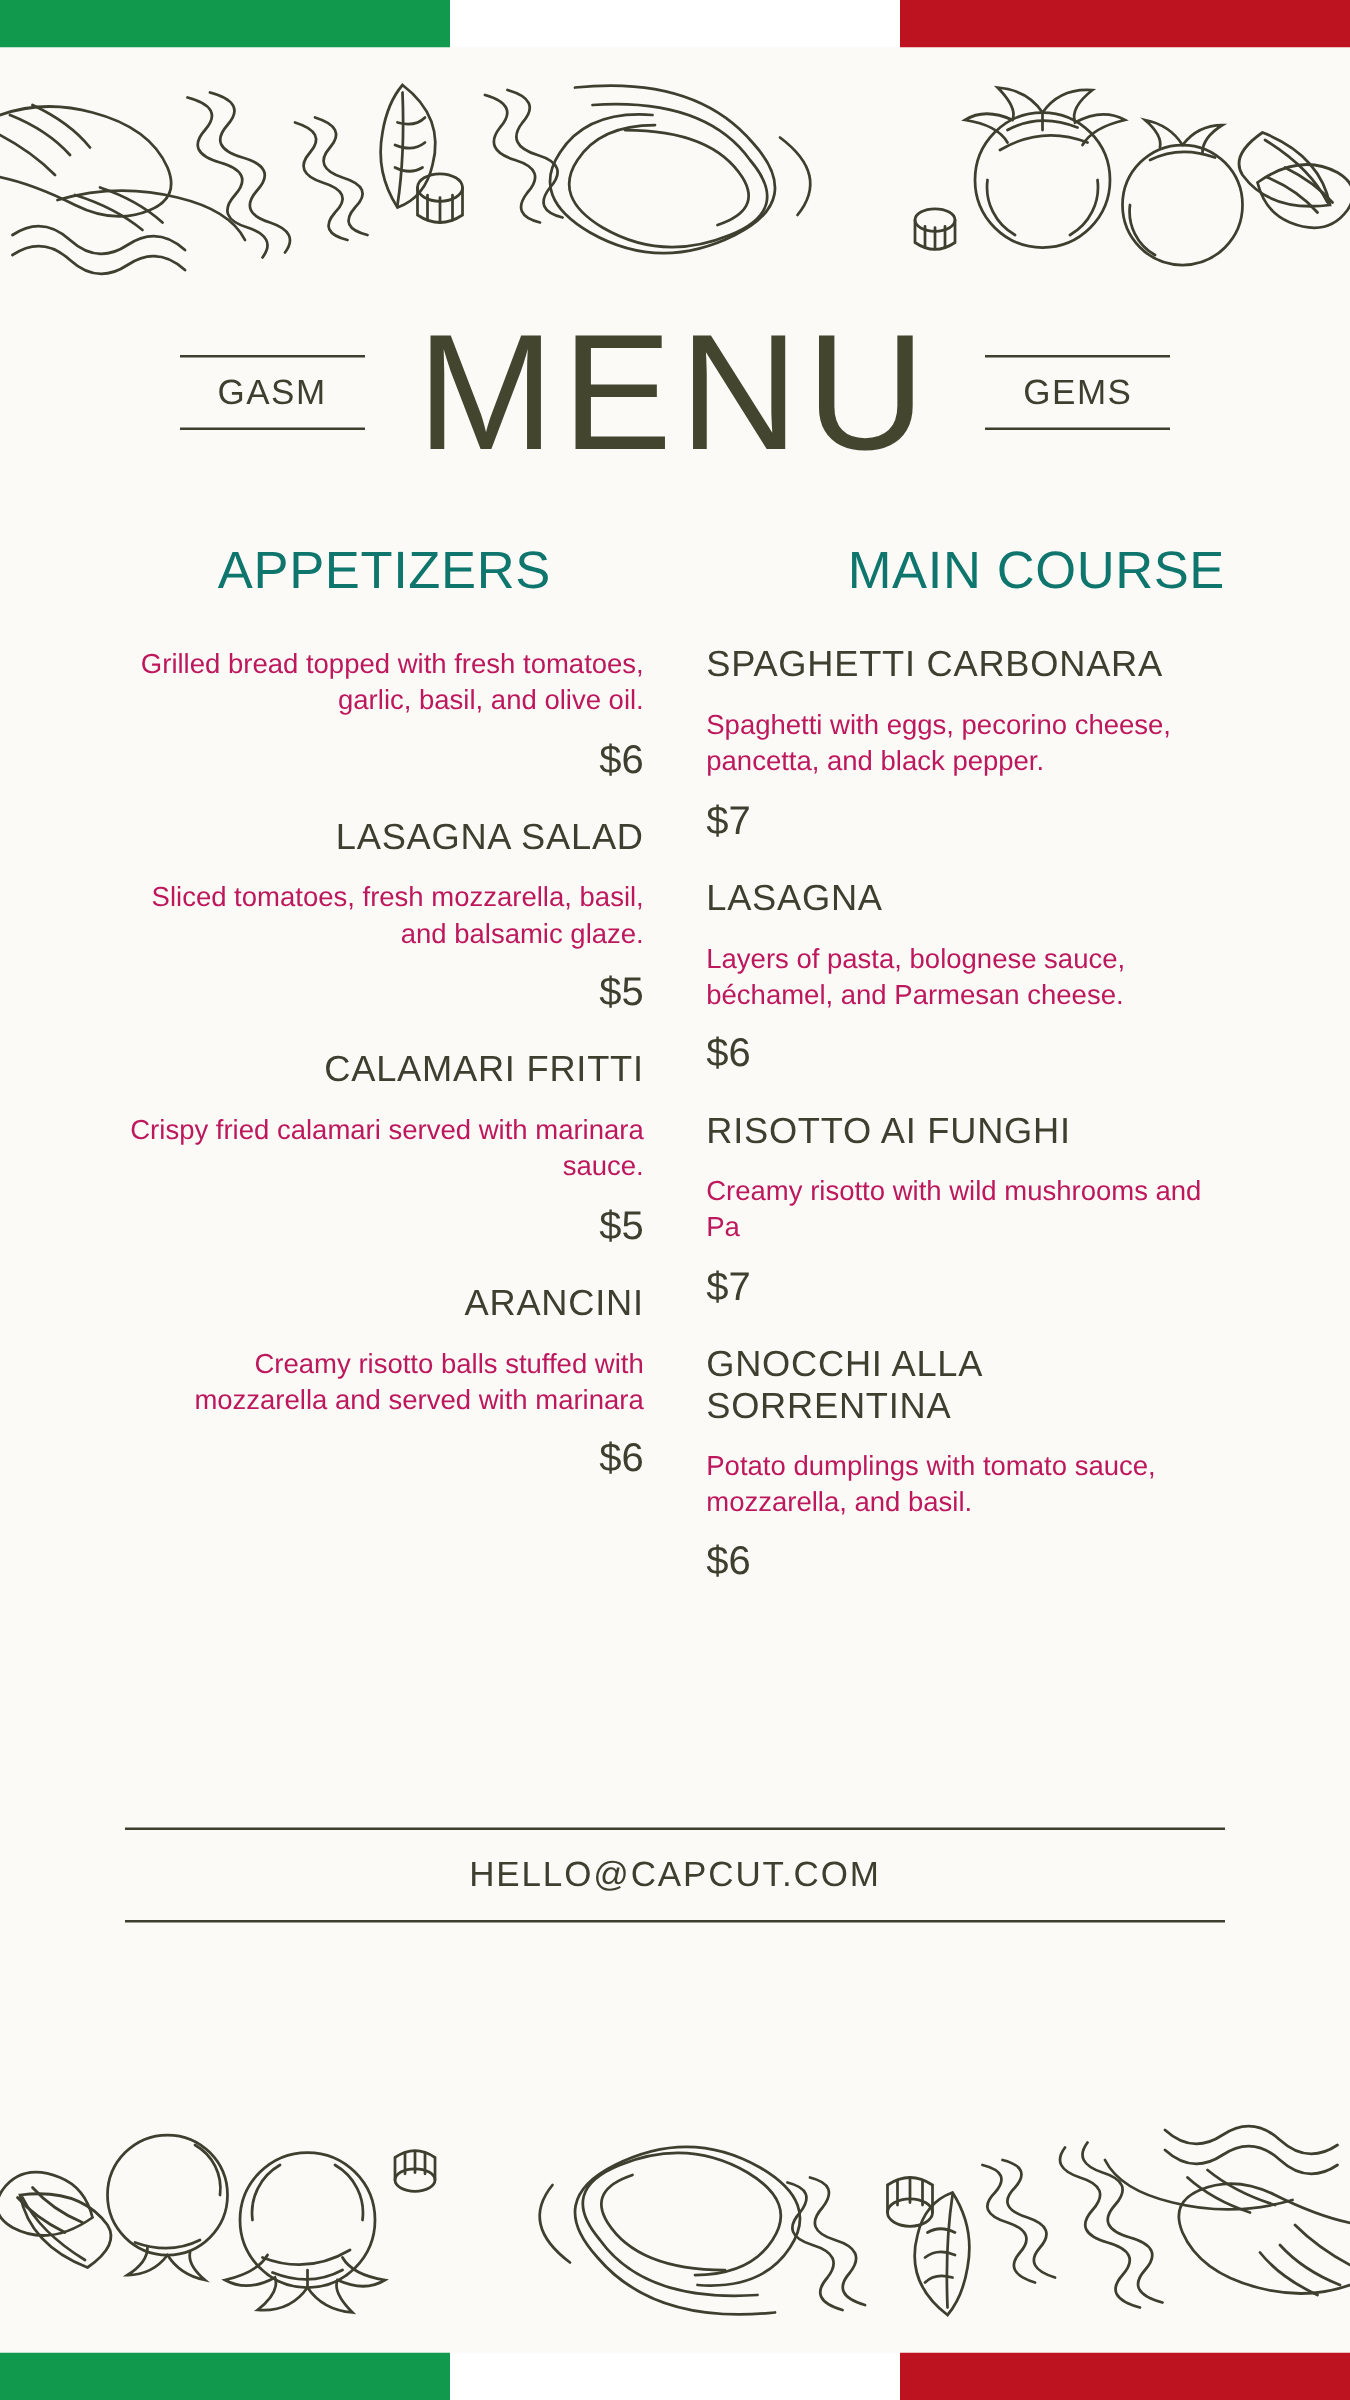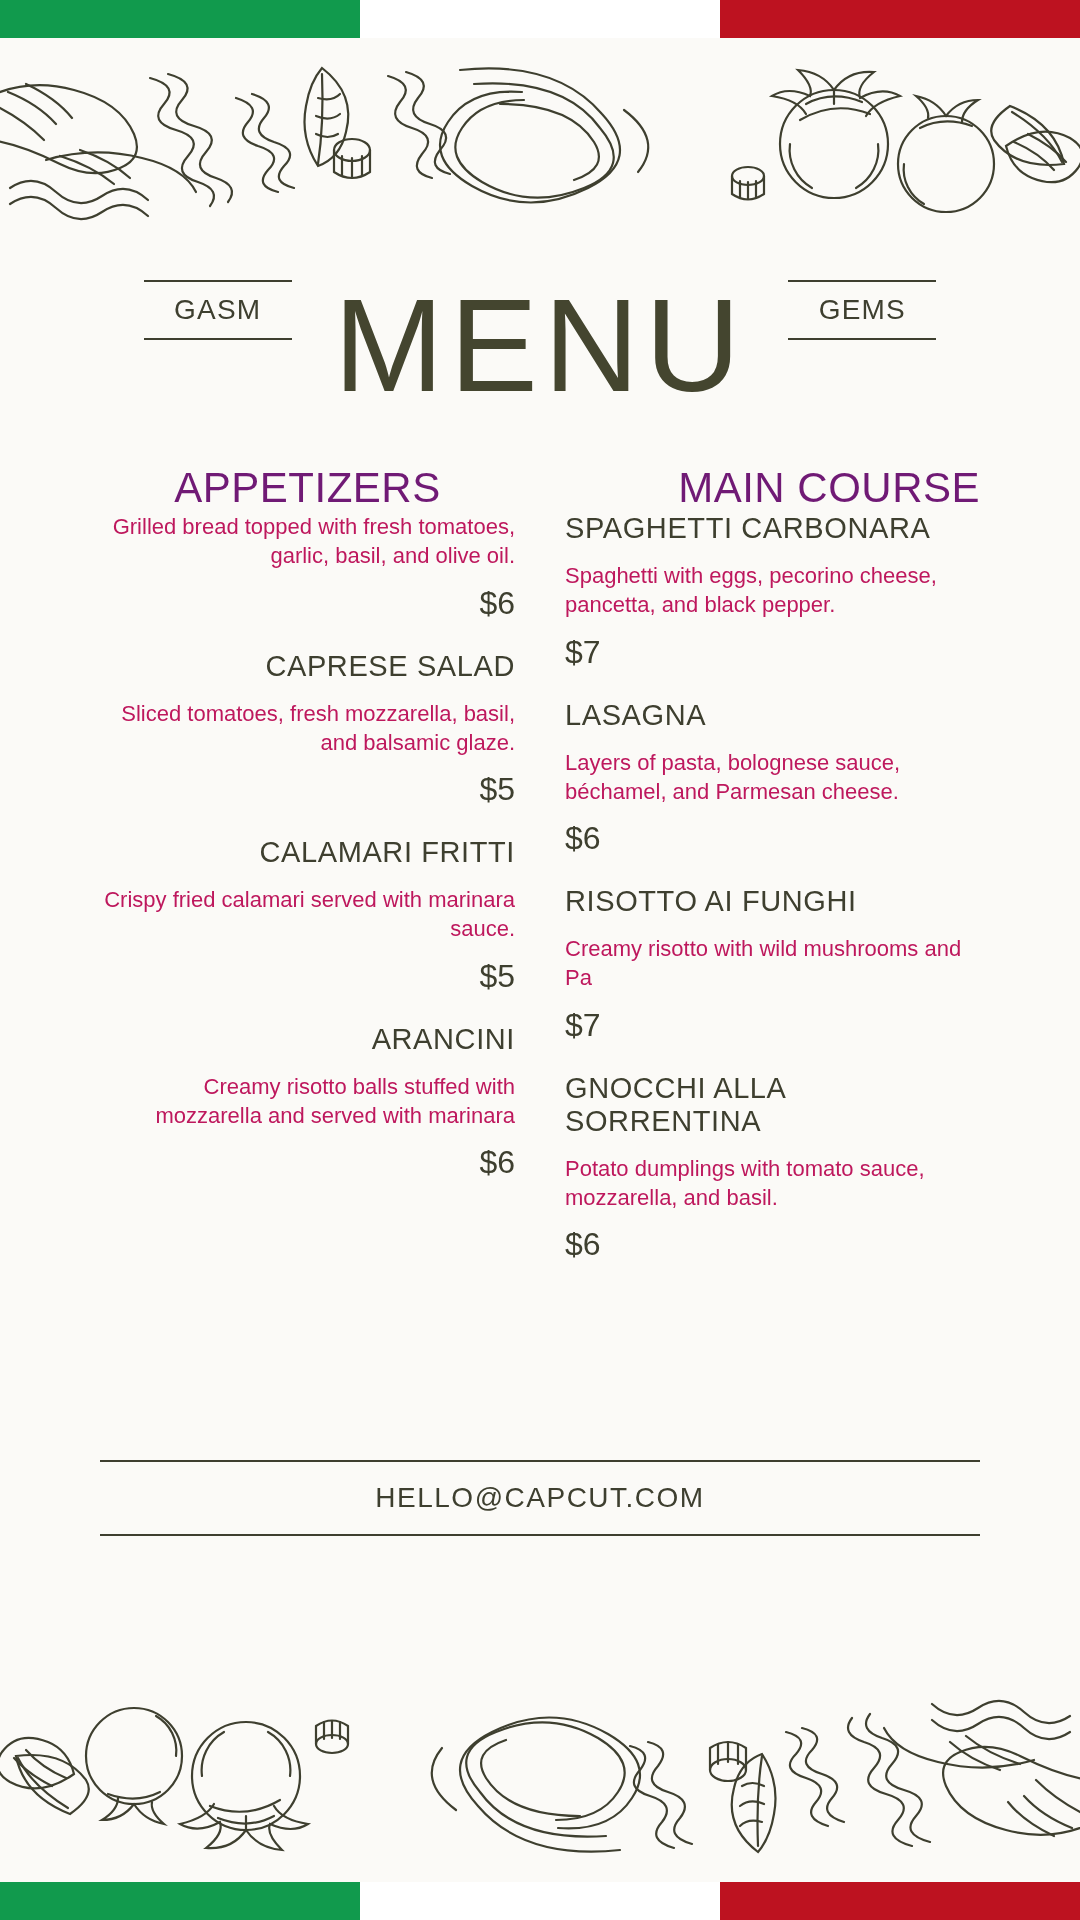--- a/index.html
+++ b/index.html
@@ -45,24 +45,24 @@
     overflow: hidden;
     background: #fbfaf7;
   }
   .band svg { display: block; width: 1080px; height: 188px; }
   .band.bottom svg { transform: scaleY(-1) scaleX(-1); }
 
   
   .header {
     flex: 0 0 auto;
     display: flex;
-    align-items: flex-start;
+    align-items: center;
     justify-content: center;
     gap: 0px;
-    margin-top: 54px;
+    margin-top: 22px;
     padding: 0 100px;
   }
   .side-word {
     width: 148px;
     text-align: center;
     position: relative;
     font-size: 28px;
     letter-spacing: 1.2px;
     color: #3e3f2f;
     padding: 14px 0;
@@ -93,21 +93,22 @@
     display: flex;
     padding: 0 100px;
     margin-top: 52px;
     gap: 50px;
     flex: 1 1 auto;
   }
   .col { width: 50%; }
   .col-head {
     font-size: 42px;
     letter-spacing: 0.5px;
-    color: #701a75;
+    margin-bottom: 36px;
+    color: #0f766e;
     font-weight: 400;
   }
   .col.left .col-head { text-align: center; }
   .col.right .col-head { text-align: right; }
 
   .item { margin-bottom: 28px; }
   .item-name {
     font-size: 29px;
     letter-spacing: 0.6px;
     color: #3e3f2f;
@@ -254,21 +255,21 @@
 
     <div class="col left">
       <div class="col-head">APPETIZERS</div>
 
       <div class="item">
         <div class="item-desc">Grilled bread topped with fresh tomatoes, garlic, basil, and olive oil.</div>
         <div class="item-price">$6</div>
       </div>
 
       <div class="item">
-        <div class="item-name">CAPRESE SALAD</div>
+        <div class="item-name">LASAGNA SALAD</div>
         <div class="item-desc">Sliced tomatoes, fresh mozzarella, basil, and balsamic glaze.</div>
         <div class="item-price">$5</div>
       </div>
 
       <div class="item">
         <div class="item-name">CALAMARI FRITTI</div>
         <div class="item-desc">Crispy fried calamari served with marinara sauce.</div>
         <div class="item-price">$5</div>
       </div>
 

